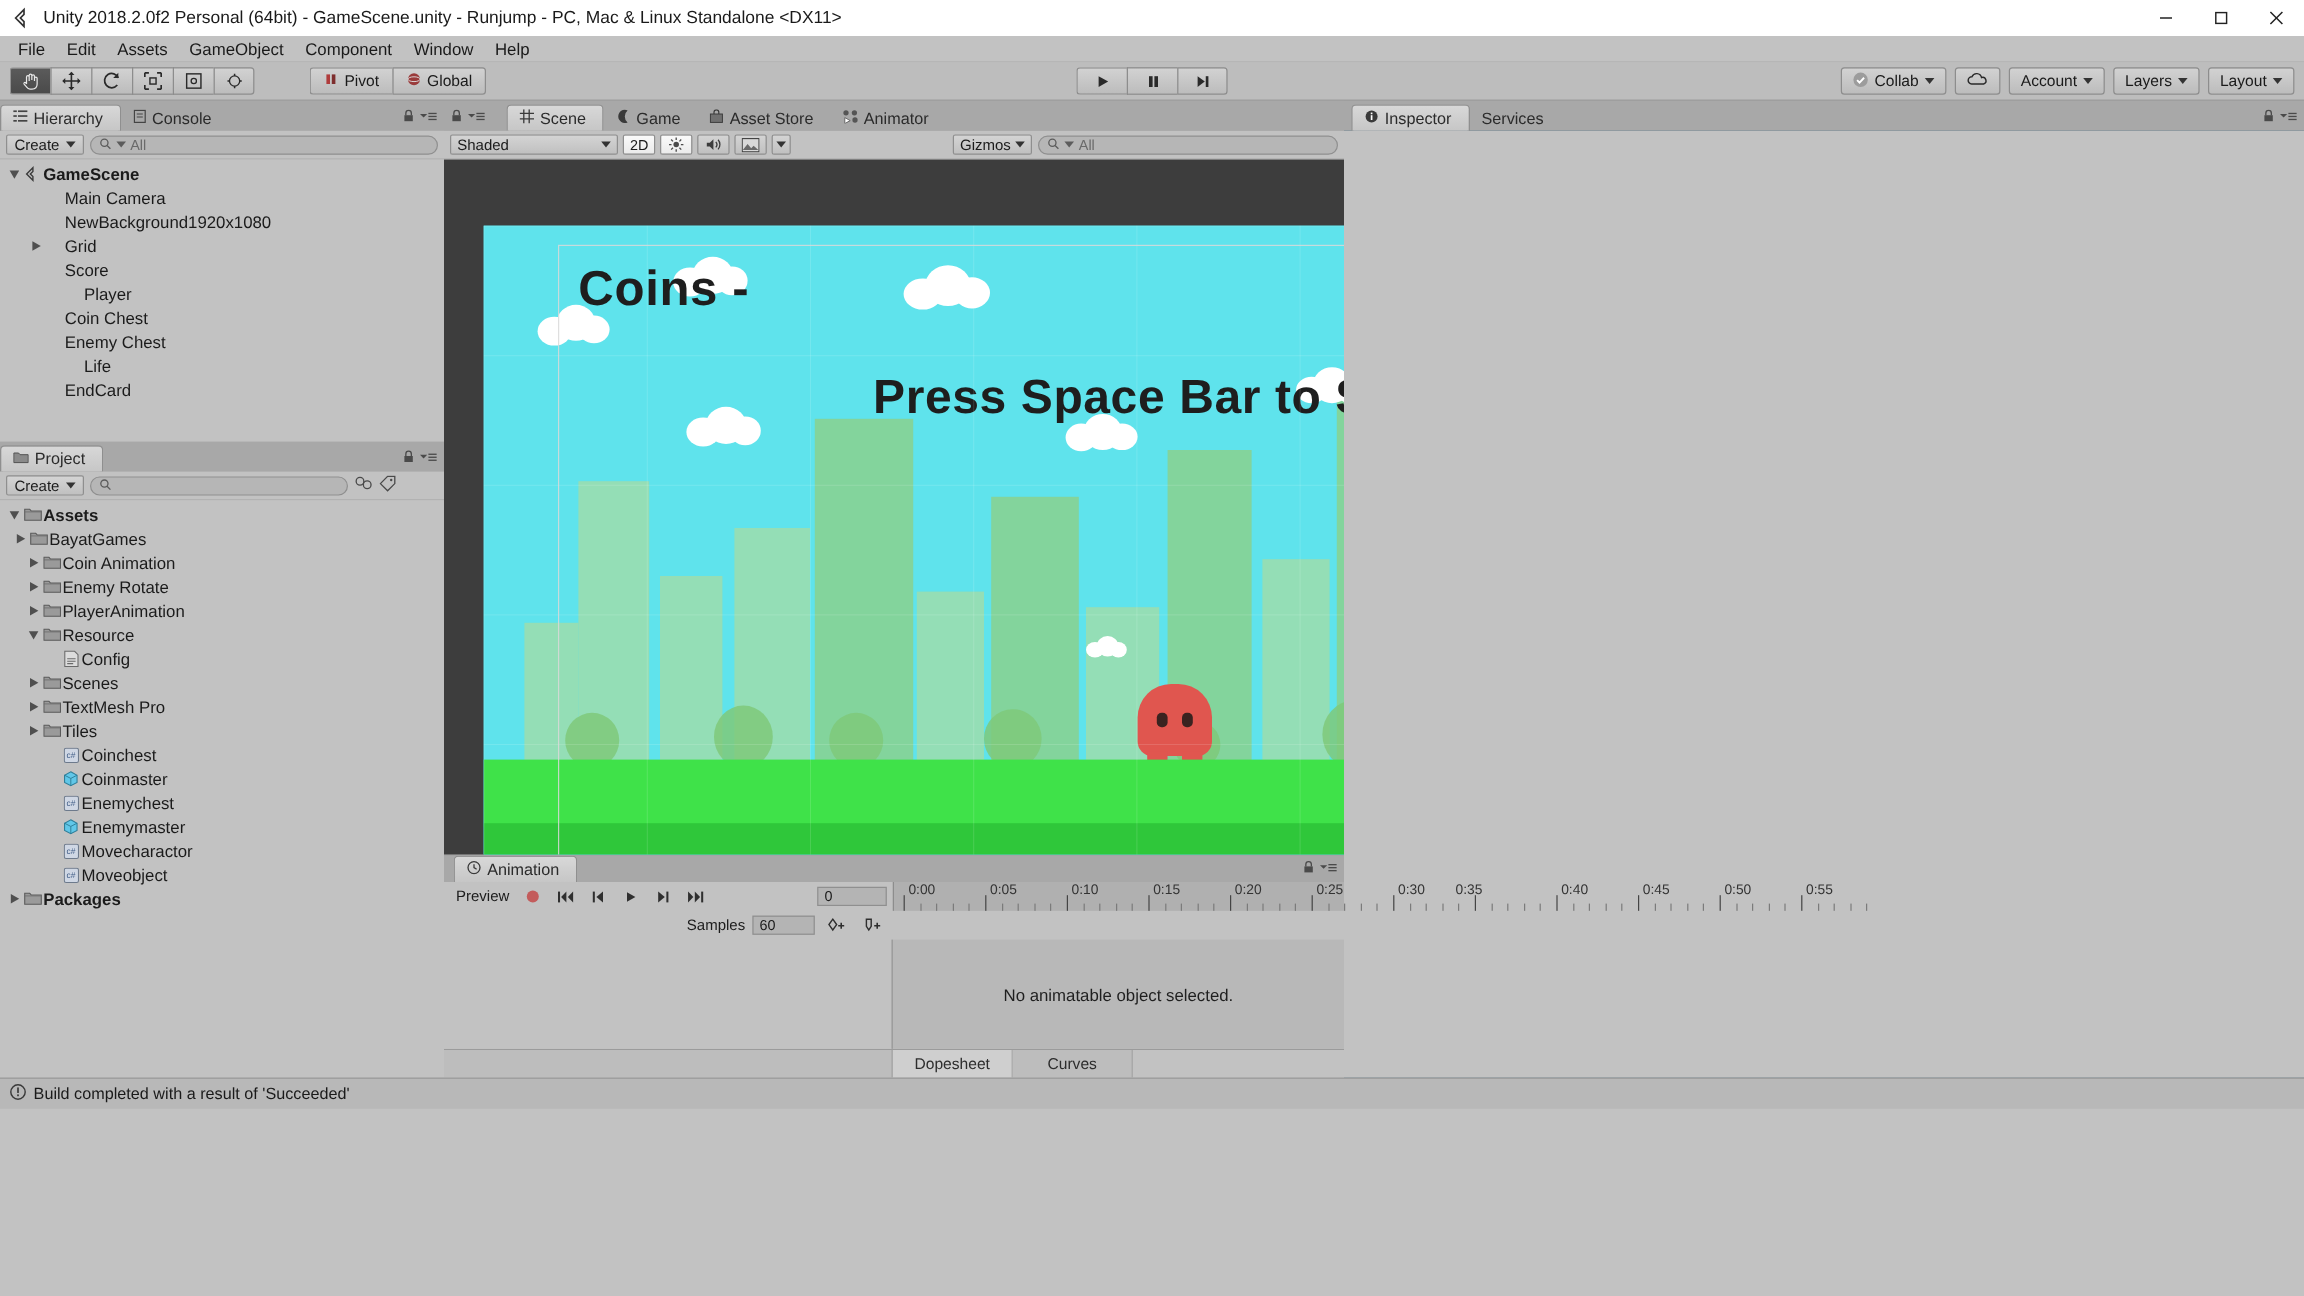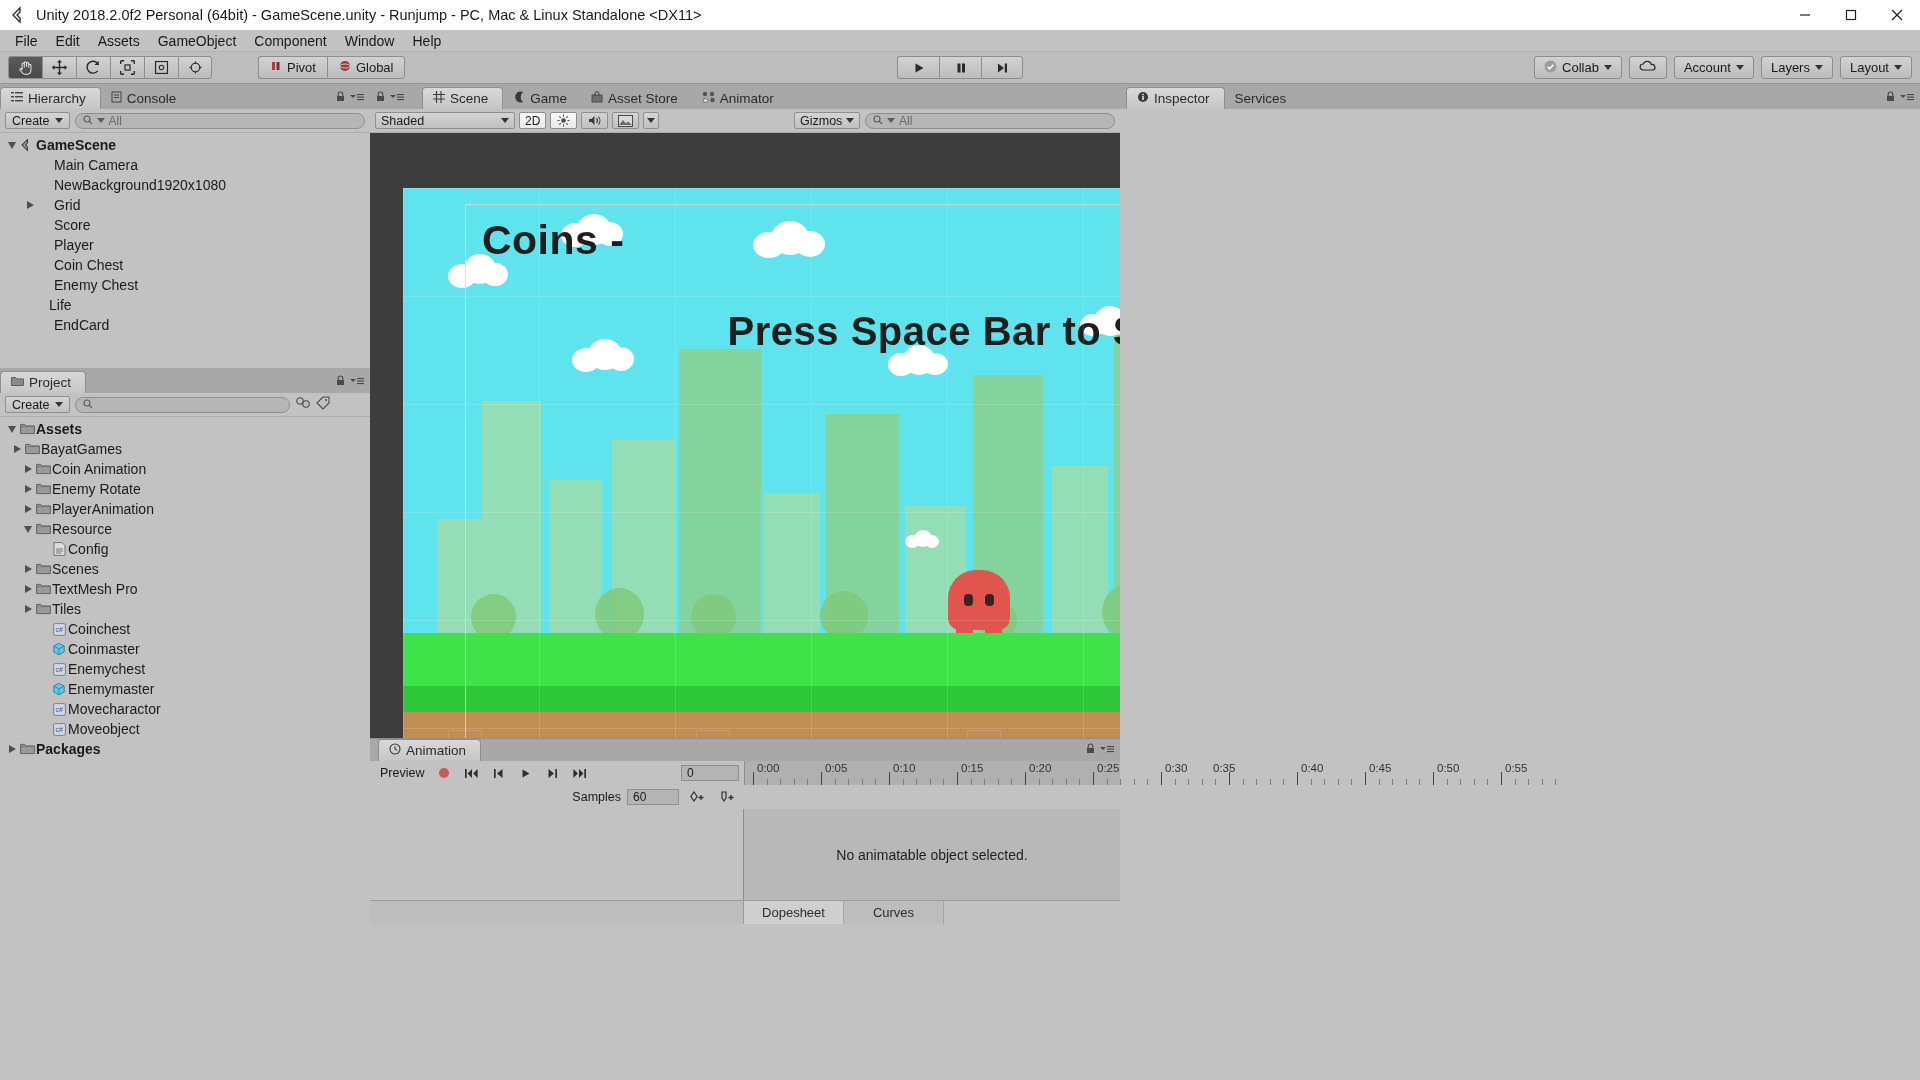--- a/index.html
+++ b/index.html
@@ -438,36 +438,36 @@
                 <i class="tri"></i>
               </span>
               <span class="ico"></span>
               <span>Grid</span>
             </div>
             <div class="row" style="padding-left:24px">
               <span class="tw"></span>
               <span class="ico"></span>
               <span>Score</span>
             </div>
-            <div class="row" style="padding-left:24px">
+            <div class="row" style="padding-left:40px">
               <span class="tw"></span>
               <span class="ico"></span>
               <span>Player</span>
             </div>
             <div class="row" style="padding-left:24px">
               <span class="tw"></span>
               <span class="ico"></span>
               <span>Coin Chest</span>
             </div>
             <div class="row" style="padding-left:24px">
               <span class="tw"></span>
               <span class="ico"></span>
               <span>Enemy Chest</span>
             </div>
-            <div class="row" style="padding-left:19px">
+            <div class="row" style="padding-left:40px">
               <span class="tw"></span>
               <span class="ico"></span>
               <span>Life</span>
             </div>
             <div class="row" style="padding-left:24px">
               <span class="tw"></span>
               <span class="ico"></span>
               <span>EndCard</span>
             </div>
           </div>
@@ -1142,13 +1142,23 @@
                 <rect x="7" y="4.5" width="7" height="1.1" fill="#4a4a4a"></rect>
                 <rect x="7" y="7" width="7" height="1.1" fill="#4a4a4a"></rect>
               </svg>
           </span>
         </div>
       </div>
       <div class="inspector-body"></div>
     </div>
   </div>
 
+  <div class="statusbar">
+    <span>
+      <svg width="14" height="14" viewBox="0 0 14 14">
+          <circle cx="7" cy="7" r="6" fill="none" stroke="#3a3a3a" stroke-width="1.2"></circle>
+          <rect x="6.3" y="3.2" width="1.4" height="4.6" fill="#3a3a3a"></rect>
+          <rect x="6.3" y="9" width="1.4" height="1.5" fill="#3a3a3a"></rect>
+        </svg>
+    </span>
+    <span>Build completed with a result of 'Succeeded'</span>
+  </div>
 </div>
 
 </body></html>

